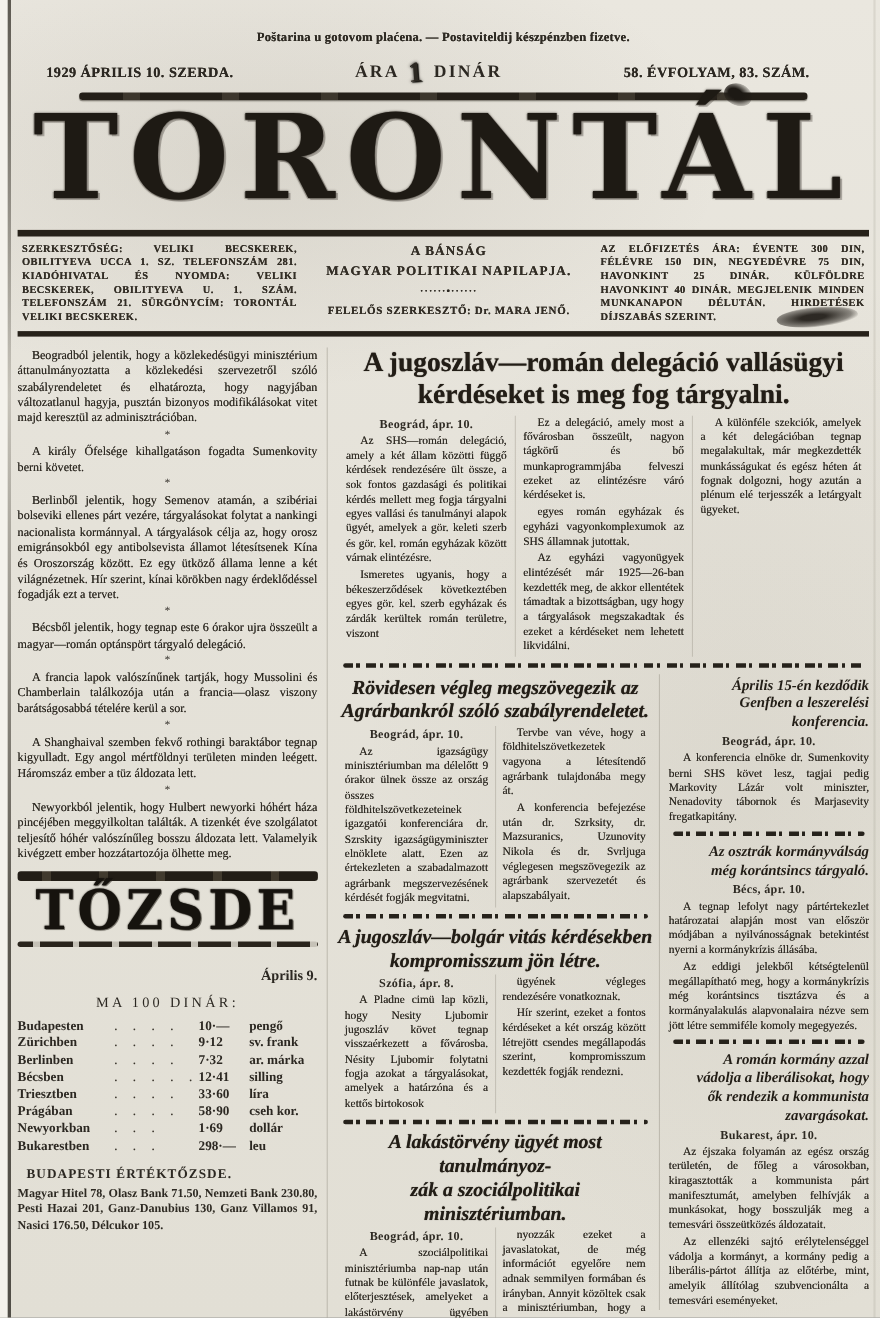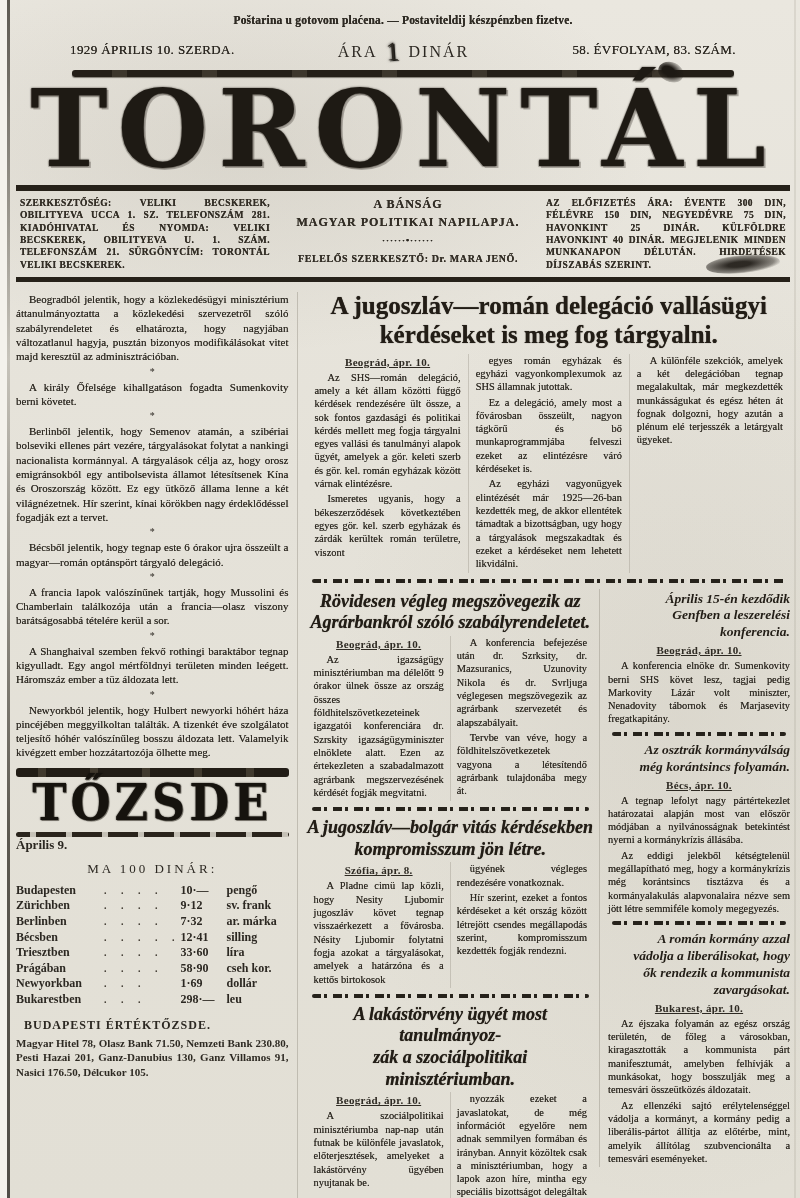--- a/index.html
+++ b/index.html
@@ -13,36 +13,36 @@
     font-family:"Liberation Serif", serif;
     color:#2c2822;
   }
   
   .edge-strip-left{position:absolute;left:0;top:0;width:7px;height:100%;background:#f4f2ec;}
   .edge-line-left{position:absolute;left:7px;top:0;width:3px;height:100%;background:linear-gradient(180deg,#3a362e,#55504545 30%,#3a362e 70%,#2c2923);opacity:.8;}
   .edge-line-right{position:absolute;right:4px;top:0;width:2px;height:100%;background:#9a948633;}
 
   .inner{position:absolute;left:16px;right:10px;top:0;}
 
-  .top-notice{margin-top:14px;text-align:center;font-size:11.5px;font-weight:bold;letter-spacing:.2px;color:#2e2a23;text-shadow:0 0 .6px #2e2a23;}
-  .date-row{display:flex;align-items:flex-start;justify-content:space-between;margin:16px 54px 0 54px;font-weight:normal;}
+  .top-notice{margin-top:28px;text-align:center;font-size:11.5px;font-weight:bold;letter-spacing:.2px;color:#2e2a23;text-shadow:0 0 .6px #2e2a23;}
+  .date-row{display:flex;align-items:center;justify-content:space-between;margin:16px 54px 0 26px;font-weight:bold;}
   .date-left,.issue{font-size:13px;letter-spacing:.4px;text-shadow:0 0 .5px #2e2a23;}
   .price{font-size:16px;letter-spacing:2px;display:flex;align-items:center;gap:8px;}
   .price .num{font-size:26px;line-height:20px;text-shadow:0 0 3px #14120e,1px 1px 1px #14120e;transform:rotate(-4deg);}
   .rule-heavy{position:relative;height:7px;margin:8px 56px 0 56px;border-radius:3px;
     background:repeating-linear-gradient(90deg,#241f18 0 40px,#3d372d 40px 55px,#241f18 55px 90px);
     box-shadow:0 1px 1px rgba(36,31,24,.5);}
   .rule-heavy .curl{position:absolute;right:50px;top:-8px;width:26px;height:20px;border-radius:60% 40% 50% 50%;background:radial-gradient(ellipse at 40% 50%, #1d1914 30%, rgba(29,25,20,.25) 70%, transparent 75%);transform:rotate(25deg);}
 
   .masthead{margin:2px 0 0 0;text-align:center;font-family:"DejaVu Serif", serif;font-weight:bold;
     font-size:104px;line-height:100px;letter-spacing:10px;color:#1e1a14;
     text-shadow:2px 2px 0 rgba(50,44,35,.30), 0 0 2px rgba(30,26,20,.85), -1px 1px 0 rgba(50,44,35,.2);
     transform:scaleY(1.02);}
 
-  .info-band{display:flex;margin-top:6px;border-top:6px solid #262119;border-bottom:5px solid #262119;padding:6px 4px 6px 4px;gap:14px;position:relative;}
+  .info-band{display:flex;margin-top:16px;border-top:6px solid #262119;border-bottom:5px solid #262119;padding:6px 4px 6px 4px;gap:14px;position:relative;}
   .info-cell{font-size:9.5px;font-weight:bold;line-height:1.3;letter-spacing:.4px;text-align:justify;color:#332e26;text-shadow:0 0 .5px #332e26;}
   .info-left{flex:0 0 250px;}
   .info-center{flex:1 1 auto;text-align:center;}
   .info-center .l1{font-size:12px;letter-spacing:1px;}
   .info-center .l2{font-size:12px;letter-spacing:1px;margin-top:2px;}
   .info-center .dots{font-size:9px;margin:5px 0 5px 0;letter-spacing:1px;color:#2c2822;}
   .info-center .editor{font-size:10px;letter-spacing:.6px;}
   .info-right{flex:0 0 240px;position:relative;}
   .inkblot{position:absolute;right:6px;bottom:-2px;width:74px;height:18px;border-radius:50% 60% 45% 55%;
     background:radial-gradient(ellipse at 45% 50%, rgba(25,21,16,.9) 20%, rgba(25,21,16,.45) 60%, transparent 75%);
@@ -53,36 +53,36 @@
   .maincol{flex:1 1 auto;border-left:1px solid #8d877a66;padding-left:10px;}
 
   p.art{margin:0 0 2px 0;font-size:10.4px;line-height:1.28;text-align:justify;text-indent:13px;color:#2e2a23;text-shadow:0 0 .4px rgba(46,42,35,.8);}
   .leftcol p.art{font-size:11px;line-height:1.3;}
   .brief-sep{text-align:center;font-size:10px;line-height:10px;margin:3px 0;color:#2c2822;}
 
   .tozsde{margin-top:8px;}
   .bar{height:9px;border-radius:3px;background:repeating-linear-gradient(90deg,#221d16 0 22px,#413a2e 22px 30px,#221d16 30px 52px);}
   .bar.thin{height:5px;margin-top:3px;background:repeating-linear-gradient(90deg,#2a241c 0 14px,#4d453733 14px 20px,#2a241c 20px 36px);}
   .tozsde-title{font-family:"DejaVu Serif", serif;font-weight:bold;font-size:46px;line-height:52px;letter-spacing:4px;text-align:center;color:#16130e;text-shadow:1px 1px 0 rgba(40,35,27,.45),0 0 1.5px #16130e;transform:scaleY(1.08);}
-  .tz-date{text-align:left;font-weight:bold;font-size:13px;margin-top:0;}
+  .tz-date{text-align:right;font-weight:bold;font-size:13px;margin-top:18px;}
   .tz-sub{text-align:center;font-weight:normal;font-size:13px;letter-spacing:3px;margin-top:8px;}
   .tz-rows{margin-top:6px;}
   .tz-row{display:flex;align-items:baseline;font-size:12px;font-weight:bold;line-height:1.3;color:#2c2822;}
   .tz-row .city{flex:0 0 88px;}
   .tz-row .lead{flex:1 1 auto;text-align:left;letter-spacing:6px;color:#3a352c;font-size:10px;overflow:hidden;white-space:nowrap;}
   .tz-row .val{flex:0 0 40px;text-align:left;padding-right:6px;}
   .tz-row .cur{flex:0 0 62px;font-weight:bold;}
   .tz-stocks-title{font-weight:bold;font-size:12px;letter-spacing:1px;margin-top:10px;text-align:left;padding-left:8px;}
   .tz-stocks{margin-top:3px;font-size:11px;line-height:1.32;text-align:justify;font-weight:bold;color:#2e2a23;font-family:Liberation Serif, serif;}
 
   .headline-a{margin:0 0 4px 0;text-align:center;font-size:25px;line-height:1.15;font-weight:bold;color:#221d16;text-shadow:0 0 .8px rgba(34,29,22,.9);}
   .cols3{display:flex;}
   .cols3 .c{flex:1 1 0;padding:0 7px;}
   .cols3 .c + .c{border-left:1px solid #8d877a55;}
-  .dateline{text-align:center;font-size:11px;margin:2px 0 3px 0;color:#2e2a23;text-decoration:underline;}
+  .dateline{text-align:center;font-size:11px;margin:2px 0 3px 0;color:#2e2a23;}
   .dateline b{letter-spacing:.3px;}
 
   .orn{height:4px;margin:6px 4px;border-radius:2px;
     background:repeating-linear-gradient(90deg,#26221b 0 9px, transparent 9px 12px, #26221b 12px 15px, transparent 15px 21px);}
 
   .lower{display:flex;align-items:flex-start;}
   .mainleft{flex:1 1 auto;min-width:0;}
   .rightcol{flex:0 0 182px;border-left:1px solid #8d877a66;padding-left:8px;margin-left:6px;}
 
   .headline-b{margin:2px 0 2px 0;text-align:center;font-size:18px;line-height:1.2;font-weight:bold;font-style:italic;color:#221d16;text-shadow:0 0 .7px rgba(34,29,22,.85);}
@@ -220,22 +220,22 @@
             <span>A jugoszláv—román delegáció vallásügyi</span><br>
             <span>kérdéseket is meg fog tárgyalni.</span>
           </h2>
           <div class="cols3">
             <div class="c">
               <div class="dateline"><b>Beográd, ápr. 10.</b></div>
               <p class="art">Az SHS—román delegáció, amely a két állam közötti függő kérdések rendezésére ült össze, a sok fontos gazdasági és politikai kérdés mellett meg fogja tárgyalni egyes vallási és tanulmányi alapok ügyét, amelyek a gör. keleti szerb és gör. kel. román egyházak között várnak elintézésre.</p>
               <p class="art">Ismeretes ugyanis, hogy a békeszerződések következtében egyes gör. kel. szerb egyházak és zárdák kerültek román területre, viszont</p>
             </div>
             <div class="c">
+              <p class="art">Ez a delegáció, amely most a fővárosban összeült, nagyon tágkörű és bő munkaprogrammjába felveszi ezeket az elintézésre váró kérdéseket is.</p>
               <p class="art">egyes román egyházak és egyházi vagyonkomplexumok az SHS államnak jutottak.</p>
-              <p class="art">Ez a delegáció, amely most a fővárosban összeült, nagyon tágkörű és bő munkaprogrammjába felveszi ezeket az elintézésre váró kérdéseket is.</p>
               <p class="art">Az egyházi vagyonügyek elintézését már 1925—26-ban kezdették meg, de akkor ellentétek támadtak a bizottságban, ugy hogy a tárgyalások megszakadtak és ezeket a kérdéseket nem lehetett likvidálni.</p>
             </div>
             <div class="c">
               <p class="art">A különféle szekciók, amelyek a két delegációban tegnap megalakultak, már megkezdették munkásságukat és egész héten át fognak dolgozni, hogy azután a plénum elé terjesszék a letárgyalt ügyeket.</p>
             </div>
           </div>
         </article>
 
         <div class="orn"></div>
 
@@ -247,22 +247,22 @@
               <h3 class="headline-b">
                 <span>Rövidesen végleg megszövegezik az</span><br>
                 <span>Agrárbankról szóló szabályrendeletet.</span>
               </h3>
               <div class="cols2">
                 <div class="c">
                   <div class="dateline"><b>Beográd, ápr. 10.</b></div>
                   <p class="art">Az igazságügy minisztériumban ma délelőtt 9 órakor ülnek össze az ország összes földhitelszövetkezeteinek igazgatói konferenciára dr. Szrskity igazságügyminiszter elnöklete alatt. Ezen az értekezleten a szabadalmazott agrárbank megszervezésének kérdését fogják megvitatni.</p>
                 </div>
                 <div class="c">
+                  <p class="art">Tervbe van véve, hogy a földhitelszövetkezetek vagyona a létesítendő agrárbank tulajdonába megy át.</p>
                   <p class="art">A konferencia befejezése után dr. Szrksity, dr. Mazsuranics, Uzunovity Nikola és dr. Svrljuga véglegesen megszövegezik az agrárbank szervezetét és alapszabályait.</p>
-                  <p class="art">Tervbe van véve, hogy a földhitelszövetkezetek vagyona a létesítendő agrárbank tulajdonába megy át.</p>
                 </div>
               </div>
             </article>
 
             <div class="orn"></div>
 
             <article>
               <h3 class="headline-b">
                 <span>A jugoszláv—bolgár vitás kérdésekben</span><br>
                 <span>kompromisszum jön létre.</span>
@@ -311,21 +311,21 @@
               </h4>
               <div class="dateline"><b>Beográd, ápr. 10.</b></div>
               <p class="art">A konferencia elnöke dr. Sumenkovity berni SHS követ lesz, tagjai pedig Markovity Lázár volt miniszter, Nenadovity tábornok és Marjasevity fregatkapitány.</p>
             </article>
 
             <div class="orn"></div>
 
             <article>
               <h4 class="rc-title">
                 <span>Az osztrák kormányválság</span><br>
-                <span>még korántsincs folyamán.</span>
+                <span>még korántsincs tárgyaló.</span>
               </h4>
               <div class="dateline"><b>Bécs, ápr. 10.</b></div>
               <p class="art">A tegnap lefolyt nagy pártértekezlet határozatai alapján most van először módjában a nyilvánosságnak betekintést nyerni a kormánykrízis állásába.</p>
               <p class="art">Az eddigi jelekből kétségtelenül megállapítható meg, hogy a kormánykrízis még korántsincs tisztázva és a kormányalakulás alapvonalaira nézve sem jött létre semmiféle komoly megegyezés.</p>
             </article>
 
             <div class="orn"></div>
 
             <article>
               <h4 class="rc-title">

